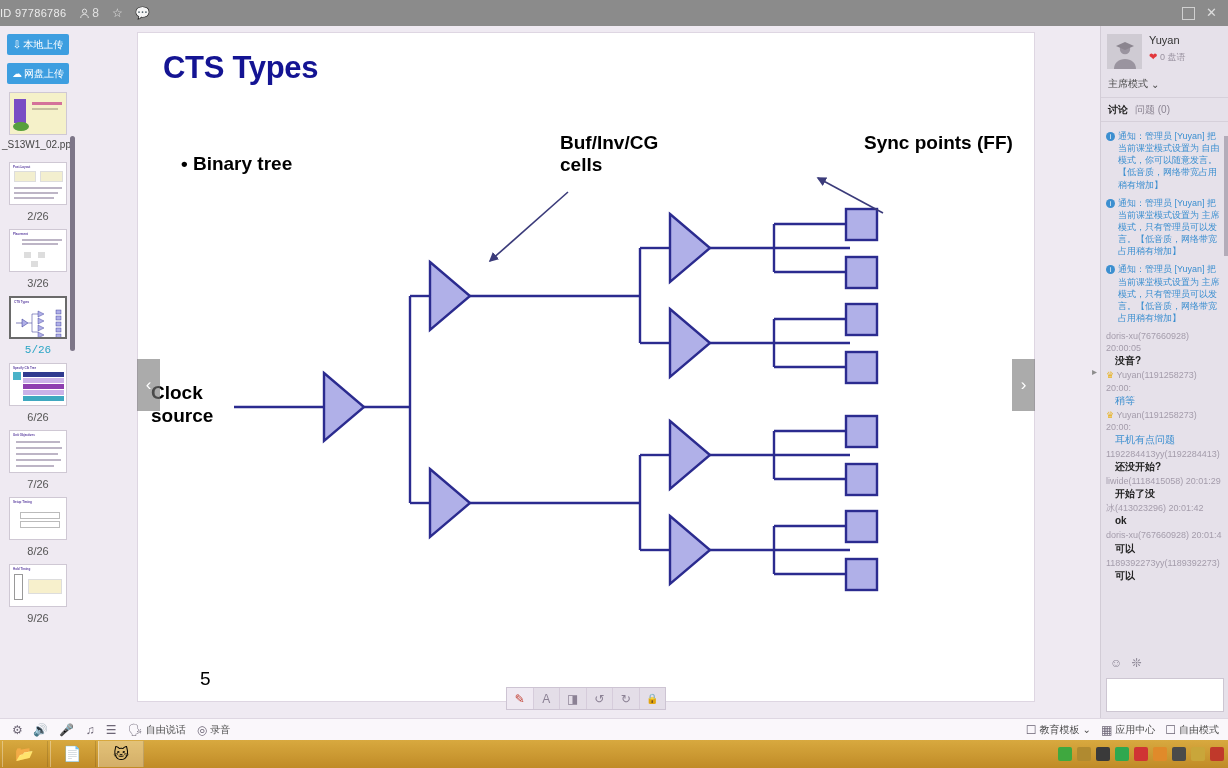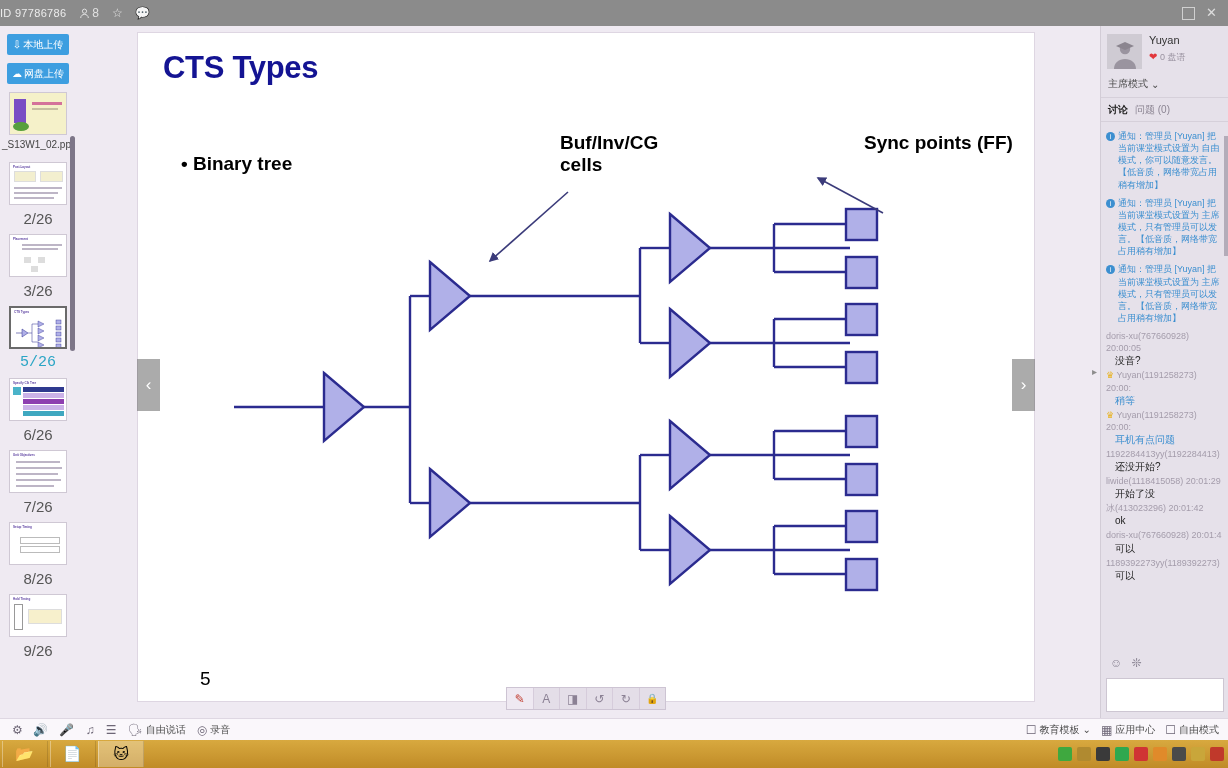--- a/index.html
+++ b/index.html
@@ -54,21 +54,21 @@
   .thumb-wrap { text-align: center; }
   .thumb {
     width: 58px; height: 43px; margin: 0 auto;
     background: #fff; border: 1px solid #cfc8d4;
     position: relative; overflow: hidden; cursor: pointer;
   }
   .thumb.sel { border: 2px solid #6a6a6a; }
   .thumb .tline { position: absolute; background: #bdb5c6; height: 2px; left: 4px; }
   .thumb .tbox  { position: absolute; background: #d9cde8; }
   .thumb-title { position:absolute; left:3px; top:2px; font-size:3px; color:#5b3fa0; font-weight:bold;}
-  .thumb-label { font-size: 15px; color: #555; padding: 5px 0 7px; }
+  .thumb-label { font-size: 11px; color: #555; padding: 5px 0 7px; }
   .thumb-label.sel { color: #2aa5c5; font-family: Liberation Mono, monospace; }
   .file-name { font-size: 10px; color: #444; padding: 4px 2px 4px 2px; text-align: left; }
   .sb-scroll {
     position: absolute; right: 1px; top: 110px; width: 5px; height: 215px;
     background: #7d7688; border-radius: 3px;
   }
 
   
   .stage {
     position: absolute; left: 76px; top: 26px; width: 1024px; height: 692px;
@@ -168,21 +168,21 @@
     display: flex; gap: 3px;
   }
   .notice .i {
     flex: 0 0 auto; width: 9px; height: 9px; border-radius: 50%;
     background: #3c8fd0; color: #fff; font-size: 7px; line-height: 9px;
     text-align: center; margin-top: 2px;
   }
   .msg { margin-bottom: 1px; }
   .msg .who { font-size: 9px; color: #a49cab; line-height: 1.35; }
   .msg .who .crown { color: #e8b21e; }
-  .msg .body { font-size: 10px; color: #222; padding-left: 9px; line-height: 1.4; font-weight: normal; }
+  .msg .body { font-size: 10px; color: #222; padding-left: 9px; line-height: 1.4; font-weight: bold; }
   .msg .body.link { color: #3c8fd0; font-weight: normal; }
   .chat-tools {
     position: absolute; left: 0; bottom: 44px; width: 128px; height: 22px;
     display: flex; align-items: center; gap: 9px; padding-left: 9px;
     color: #8d8796; font-size: 12px;
   }
   .chat-input {
     position: absolute; left: 5px; bottom: 6px; width: 118px; height: 34px;
     background: #fff; border: 1px solid #cdc6d2;
   }
@@ -358,20 +358,21 @@
     <div class="sb-scroll"></div>
   </div>
 
   <div class="stage">
     <div class="slide">
 
       <div class="slide-title">CTS Types</div>
       <div class="bullet">• Binary tree</div>
       <div class="lbl-buf">Buf/Inv/CG cells</div>
       <div class="lbl-sync">Sync points (FF)</div>
+      <div class="lbl-clock">Clock source</div>
       <div class="slide-num">5</div>
 
       <svg class="diagram" viewBox="0 0 898 670">
         <g stroke="#2b2b8f" stroke-width="2.4" fill="none">
 
           <path d="M96 374 H186"></path>
 
           <path d="M226 374 H272"></path>
 
           <path d="M272 263 V470"></path>

